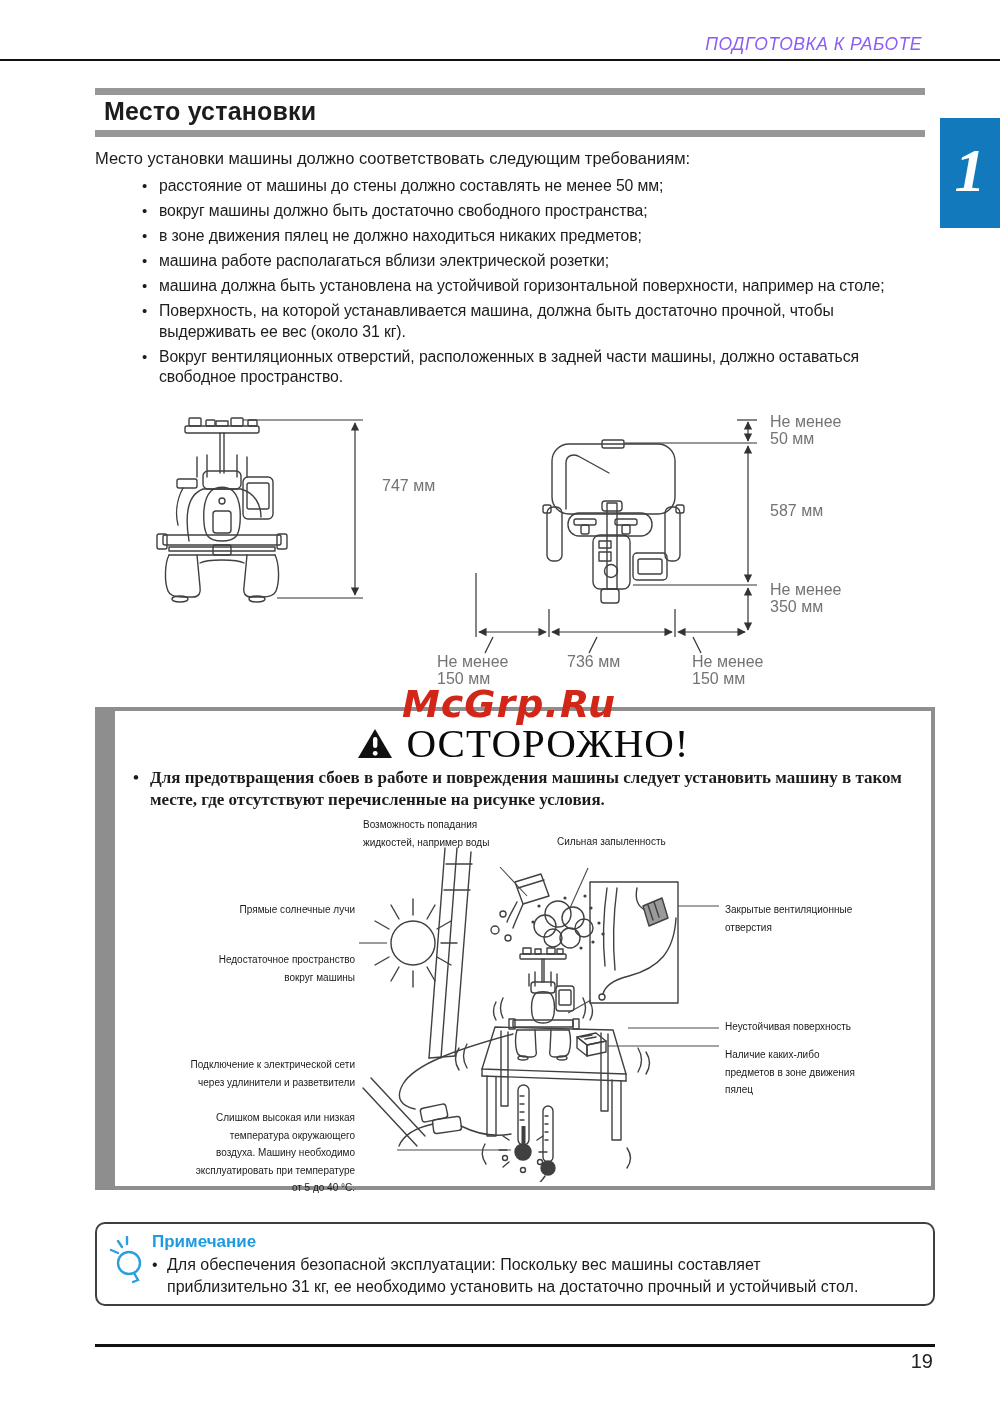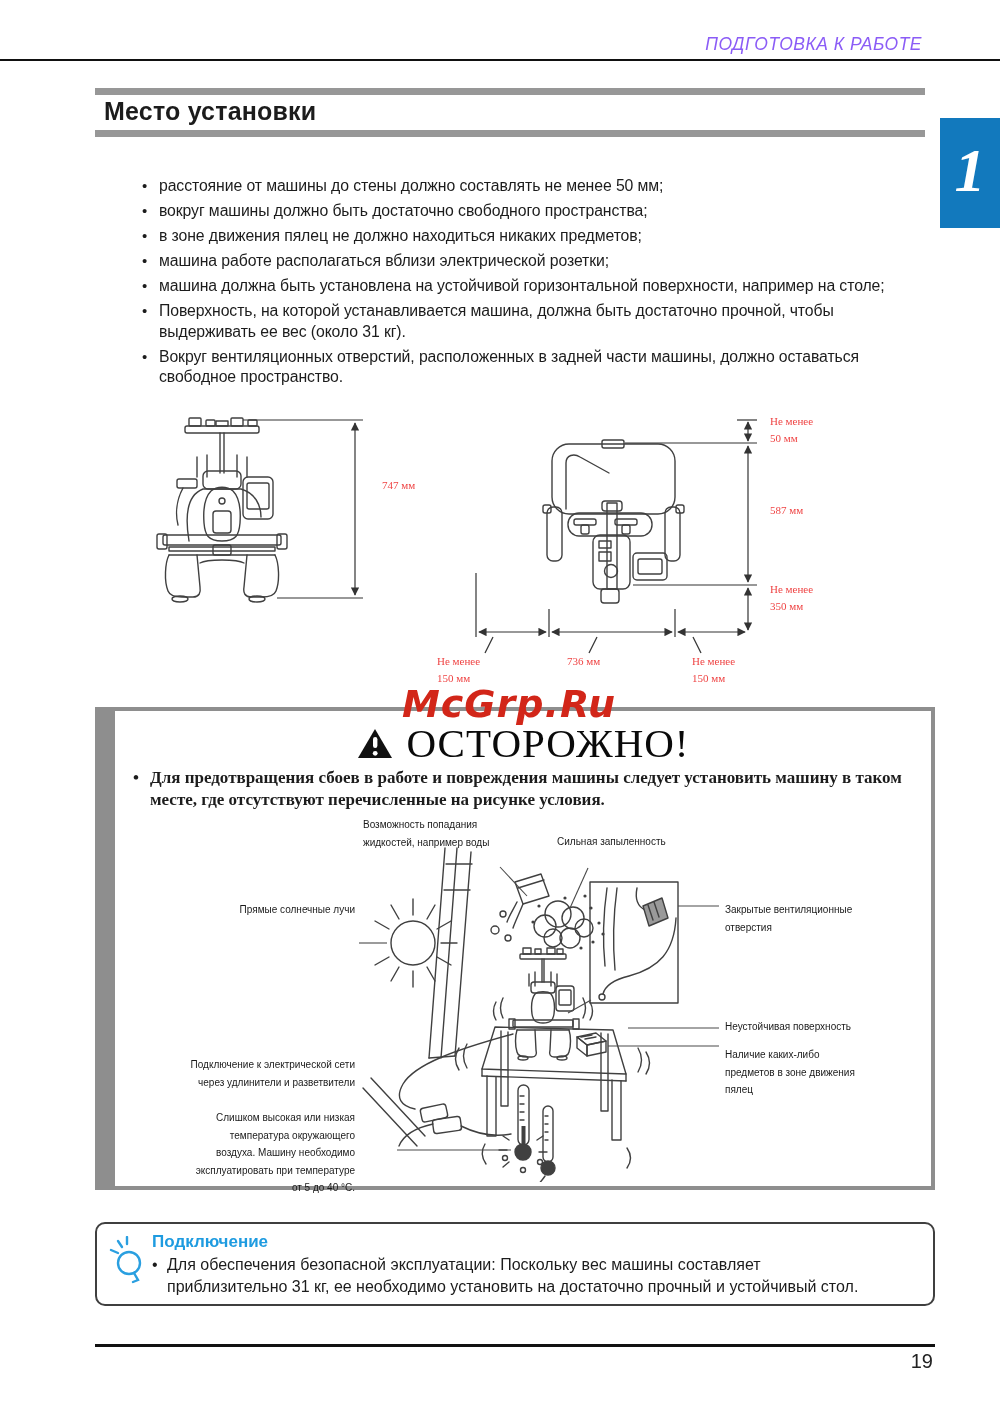--- a/index.html
+++ b/index.html
@@ -11,21 +11,21 @@
   .graybar{background:#979797;}
   .sec-title{font-size:25px;font-weight:bold;letter-spacing:.2px;}
   .chapter{background:#1279bd;color:#fff;text-align:center;
            font-family:"Liberation Serif",serif;font-style:italic;font-weight:bold;
            font-size:62px;line-height:104px;}
   .intro{font-size:16.5px;}
   ul.req{list-style:none;margin:0;padding:0;width:745px;}
   ul.req li{position:relative;padding-left:17px;font-size:15.8px;line-height:20.5px;
             margin-bottom:4.5px;letter-spacing:-0.1px;}
   ul.req li::before{content:"•";position:absolute;left:0;top:0;font-size:15px;}
-  .dim{font-size:11px;line-height:17px;white-space:pre-line;color:#ef4444;font-family:Liberation Serif, serif;}
+  .dim{font-size:16px;line-height:17px;white-space:pre-line;color:#737373;}
   .wm{font-family:"DejaVu Sans",sans-serif;font-weight:bold;font-style:italic;
       font-size:38px;color:#d22619;z-index:30;letter-spacing:1px;}
   .warnbox{border:4px solid #8e8e8e;border-left:20px solid #8e8e8e;background:#fff;box-sizing:border-box;}
   .warn-title-row{position:absolute;left:0;top:8px;width:100%;display:flex;
                   justify-content:center;align-items:center;gap:12px;}
   .warn-title{font-family:"Liberation Serif",serif;font-weight:normal;font-size:41px;letter-spacing:1px;color:#0a0a0a;}
   .warn-body{position:absolute;left:12px;top:56px;width:770px;font-family:"Liberation Serif",serif;
              font-weight:bold;font-size:17px;line-height:22px;padding-left:23px;}
   .warn-body::before{content:"•";position:absolute;left:6px;top:0;}
   .callout{font-size:10px;line-height:17.5px;white-space:pre-line;color:#1a1a1a;}
@@ -47,20 +47,21 @@
   <div class="abs rule" style="left:0;top:59px;width:1000px;height:2px;"></div>
 
   <div class="abs graybar" style="left:95px;top:88px;width:830px;height:7px;"></div>
   <div class="abs sec-title" style="left:104px;top:97px;">Место установки</div>
   <div class="abs graybar" style="left:95px;top:130px;width:830px;height:7px;"></div>
 
   <div class="abs chapter" style="left:940px;top:118px;width:60px;height:110px;">
     <span>1</span>
   </div>
 
+  <div class="abs intro" style="left:95px;top:149px;width:720px;">Место установки машины должно соответствовать следующим требованиям:</div>
   <ul class="abs req" style="left:142px;top:176px;">
       <li>расстояние от машины до стены должно составлять не менее 50 мм;</li>
       <li>вокруг машины должно быть достаточно свободного пространства;</li>
       <li>в зоне движения пялец не должно находиться никаких предметов;</li>
       <li>машина работе располагаться вблизи электрической розетки;</li>
       <li>машина должна быть установлена на устойчивой горизонтальной поверхности, например на столе;</li>
       <li>Поверхность, на которой устанавливается машина, должна быть достаточно прочной, чтобы выдерживать ее вес (около 31 кг).</li>
       <li>Вокруг вентиляционных отверстий, расположенных в задней части машины, должно оставаться свободное пространство.</li>
     </ul>
 
@@ -343,20 +344,22 @@
         <line x1="493" y1="240" x2="604" y2="240"></line>
         <line x1="282" y1="344" x2="396" y2="344"></line>
         <line x1="476" y1="194" x2="453" y2="207"></line>
       </g>
     </svg>
 
     <div class="abs callout" style="left:248px;top:105px;width:210px;">Возможность попадания
 жидкостей, например воды</div>
     <div class="abs callout" style="left:442px;top:122px;width:220px;">Сильная запыленность</div>
     <div class="abs callout" style="left:40px;top:190px;width:200px;text-align:right;">Прямые солнечные лучи</div>
+    <div class="abs callout" style="left:30px;top:240px;width:210px;text-align:right;">Недостаточное пространство
+вокруг машины</div>
     <div class="abs callout" style="left:610px;top:190px;width:200px;">Закрытые вентиляционные
 отверстия</div>
     <div class="abs callout" style="left:610px;top:307px;width:200px;">Неустойчивая поверхность</div>
     <div class="abs callout" style="left:610px;top:335px;width:200px;">Наличие каких-либо
 предметов в зоне движения
 пялец</div>
     <div class="abs callout" style="left:6px;top:345px;width:234px;text-align:right;">Подключение к электрической сети
 через удлинители и разветвители</div>
     <div class="abs callout" style="left:6px;top:398px;width:234px;text-align:right;">Слишком высокая или низкая
 температура окружающего
@@ -368,21 +371,21 @@
   <div class="abs notebox" style="left:95px;top:1222px;width:840px;height:84px;">
     <svg class="abs" style="left:12px;top:12px;" width="40" height="58" viewBox="0 0 40 58">
       <g stroke="#2a9fe0" stroke-width="2.4" fill="none" stroke-linecap="round">
         <line x1="9" y1="5" x2="13" y2="11"></line>
           <line x1="2" y1="14" x2="9" y2="17"></line>
           <line x1="18" y1="1" x2="18" y2="8"></line>
         <circle cx="20" cy="27" r="11"></circle>
         <path d="M25,37 L29,44 L24,46"></path>
       </g>
     </svg>
-    <div class="abs note-title" style="left:55px;top:8px;">Подключение</div>
+    <div class="abs note-title" style="left:55px;top:8px;">Примечание</div>
     <div class="abs note-body" style="left:55px;top:30px;width:790px;white-space:pre-line;">Для обеспечения безопасной эксплуатации: Поскольку вес машины составляет
 приблизительно 31 кг, ее необходимо установить на достаточно прочный и устойчивый стол.</div>
   </div>
 
   <div class="abs rule" style="left:95px;top:1344px;width:840px;height:2.5px;"></div>
   <div class="abs pagenum" style="left:95px;top:1350px;width:838px;">19</div>
 
 </div>
 
 </body></html>

